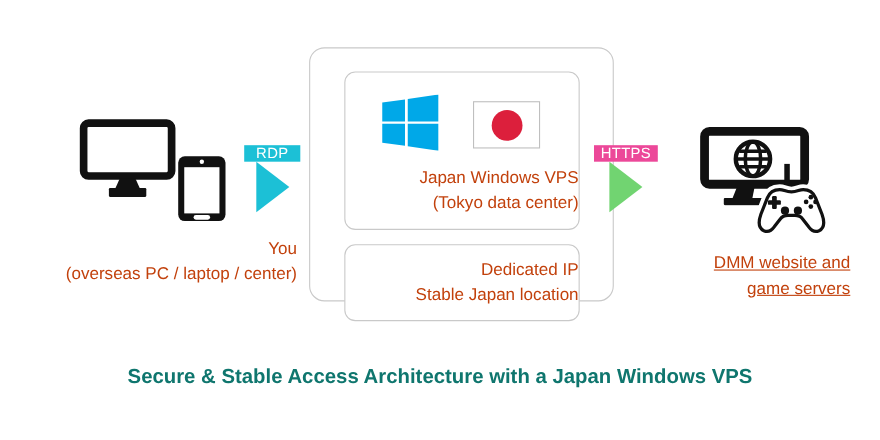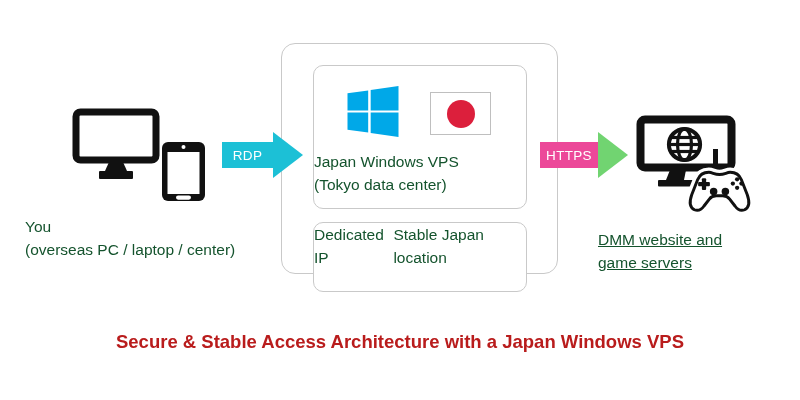--- a/index.html
+++ b/index.html
@@ -2,24 +2,24 @@
 <html><head>
 <meta charset="utf-8">
 <style>
   html,body{margin:0;padding:0;background:#ffffff;}
   .canvas{
     position:relative;width:800px;height:400px;background:#ffffff;
     font-family:"Liberation Sans","DejaVu Sans",sans-serif;overflow:hidden;
   }
   .abs{position:absolute;}
   .label{
-    text-align:left;color:#14532d;font-size:15.5px;line-height:23px;
+    text-align:right;color:#c2410c;font-size:15.5px;line-height:23px;
   }
   
-  .arrow{position:absolute;display:flex;align-items:center;z-index:3;}
+  .arrow{position:absolute;display:flex;align-items:center;z-index:3;flex-direction:column;}
   .arrow-body{
     height:26px;display:flex;align-items:center;justify-content:center;
     color:#ffffff;font-size:13.5px;letter-spacing:0.3px;
   }
   .arrow-head{
     width:0;height:0;
     border-top:23px solid transparent;
     border-bottom:23px solid transparent;
     border-left:30px solid #000;
   }
@@ -28,32 +28,32 @@
     left:281px;top:43px;width:275px;height:229px;
     border:1.5px solid #c9c9c9;border-radius:14px;background:#ffffff;z-index:1;
   }
   .inner-box{
     left:313px;top:65px;width:212px;height:142px;
     border:1.5px solid #c9c9c9;border-radius:10px;background:#ffffff;z-index:2;
   }
   .features-box{
     left:313px;top:222px;width:212px;height:68px;
     border:1.5px solid #c9c9c9;border-radius:10px;background:#ffffff;z-index:4;
-    display:flex;flex-direction:row;justify-content:center;
+    display:flex;flex-direction:column;justify-content:center;
   }
   .flag{
     left:116px;top:26px;width:59px;height:41px;background:#ffffff;
     border:1px solid #bfbfbf;display:flex;align-items:center;justify-content:center;
   }
   .flag-circle{width:28px;height:28px;border-radius:50%;background:#d00;}
   .vps-text{left:0;right:0;top:84px;}
   
   .diagram-title{
     left:0;right:0;top:331px;text-align:center;
-    font-size:18.5px;font-weight:700;color:#b91c1c;
+    font-size:18.5px;font-weight:700;color:#0f766e;
   }
   .cord{left:713px;top:149px;width:5px;height:19px;background:#111111;z-index:1;}
 </style>
 </head>
 <body>
 
 <div class="canvas">
 
   <div class="abs" style="left:72px;top:108px;width:88px;height:76px;">
     <svg width="88" height="76" viewBox="0 0 88 76">

